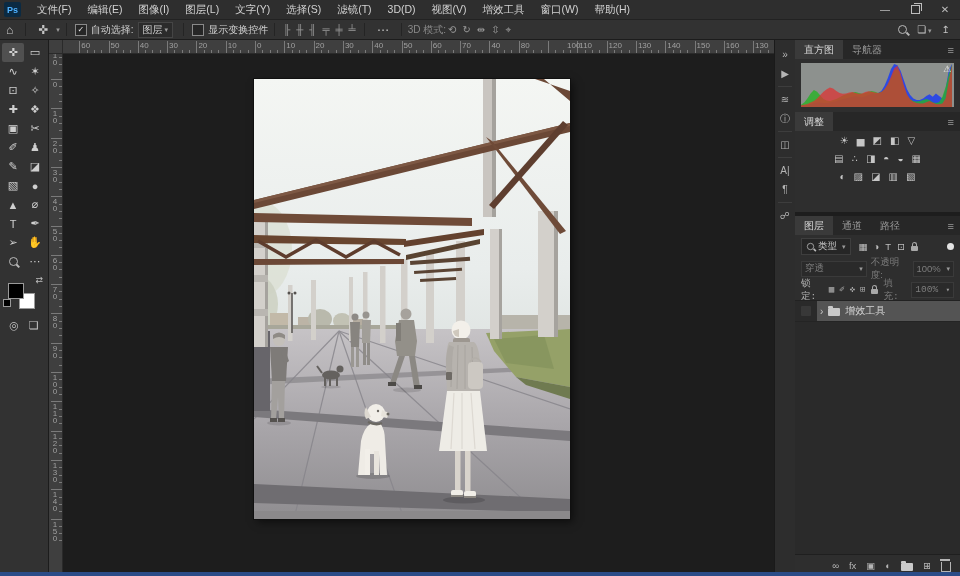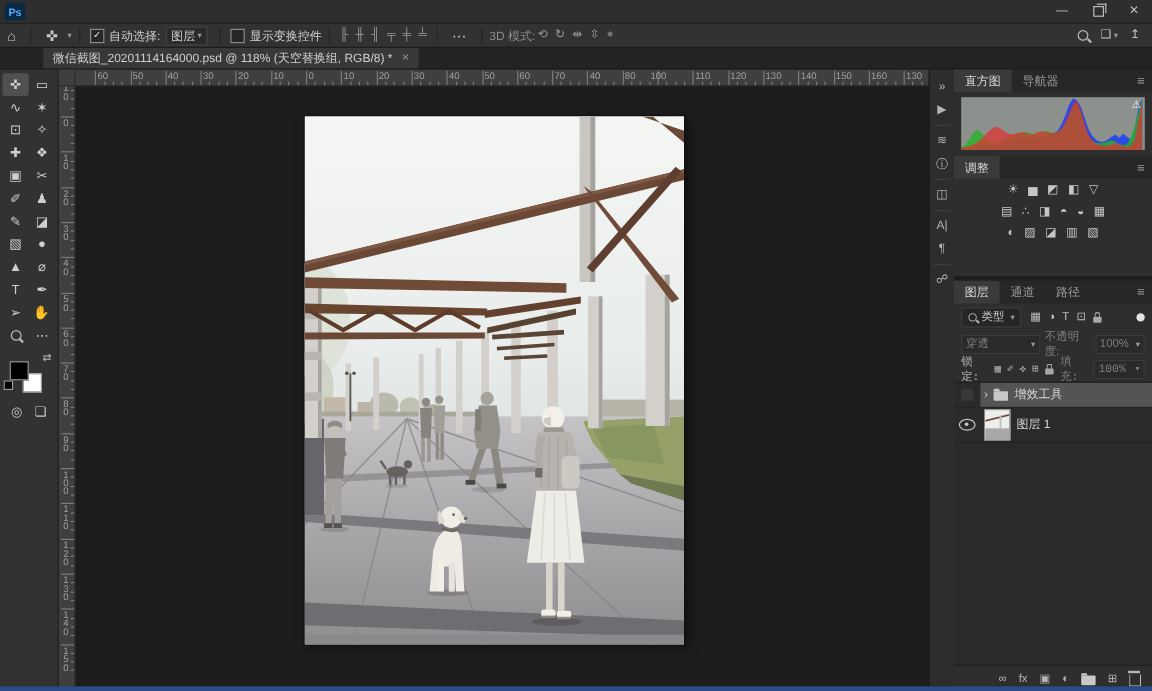--- a/index.html
+++ b/index.html
@@ -112,20 +112,34 @@
   .icon-trash::before{content:"";position:absolute;top:-3px;left:-2px;width:10px;height:2px;background:#b5b5b5;}
   .bluebar{position:absolute;left:0;bottom:0;width:960px;height:4px;background:#2b4c88;z-index:40;}
 </style>
 </head>
 <body>
 
 <div class="app">
 
   <header class="titlebar">
     <div class="ps-logo">Ps</div>
+    <nav class="menus" id="menus">
+        <span>文件(F)</span>
+        <span>编辑(E)</span>
+        <span>图像(I)</span>
+        <span>图层(L)</span>
+        <span>文字(Y)</span>
+        <span>选择(S)</span>
+        <span>滤镜(T)</span>
+        <span>3D(D)</span>
+        <span>视图(V)</span>
+        <span>增效工具</span>
+        <span>窗口(W)</span>
+        <span>帮助(H)</span>
+      </nav>
     <div class="wincontrols">
       <span class="wc">—</span>
       <span class="wc">
           <span class="icon-restore"></span>
         </span>
       <span class="wc">✕</span>
     </div>
   </header>
 
   <div class="optionsbar">
@@ -163,26 +177,20 @@
         <span>⇳</span>
         <span>⌖</span>
       </span>
     <span class="opt-right">
       <span class="icon-mag"></span>
       <span><span>❏</span><span class="caret">▾</span></span>
       <span>↥</span>
     </span>
   </div>
 
-  <div class="tabstrip">
-    <div class="doctab">
-      <span>微信截图_20201114164000.psd @ 118% (天空替换组, RGB/8) *</span>
-      <span class="x">×</span>
-    </div>
-  </div>
 
   <div class="workspace">
 
     <div class="toolscol">
       <div class="toolgrid" id="toolgrid">
           <span class="tool selected">✜</span>
           <span class="tool">▭</span>
           <span class="tool">∿</span>
           <span class="tool">✶</span>
           <span class="tool">⊡</span>
@@ -328,21 +336,21 @@
             <span class="hlabel" style="left: 194px;">0</span>
             <span class="hlabel" style="left: 223.3px;">10</span>
             <span class="hlabel" style="left: 252.6px;">20</span>
             <span class="hlabel" style="left: 281.9px;">30</span>
             <span class="hlabel" style="left: 311.2px;">40</span>
             <span class="hlabel" style="left: 340.5px;">50</span>
             <span class="hlabel" style="left: 369.8px;">60</span>
             <span class="hlabel" style="left: 399.1px;">70</span>
             <span class="hlabel" style="left: 428.4px;">40</span>
             <span class="hlabel" style="left: 457.7px;">80</span>
-            <span class="hlabel" style="left: 479px;">100</span>
+            <span class="hlabel" style="left: 504px;">100</span>
             <span class="hlabel" style="left: 516.3px;">110</span>
             <span class="hlabel" style="left: 545.6px;">120</span>
             <span class="hlabel" style="left: 574.9px;">130</span>
             <span class="hlabel" style="left: 604.2px;">140</span>
             <span class="hlabel" style="left: 633.5px;">150</span>
             <span class="hlabel" style="left: 662.8px;">160</span>
             <span class="hlabel" style="left: 692.1px;">130</span>
           </div>
       </div>
       <div class="canvasrow">
@@ -724,36 +732,20 @@
               <div class="lyr selected" style="height: 20px;">
                 <span class="eyecell">
                   <span class="emptybox"></span>
                 </span>
                 <span class="lyrbody">
                   <span class="twisty">›</span>
                   <span class="icon-folder"></span>
                   <span class="lyrname">增效工具</span>
                 </span>
               </div>
-              <div class="lyr" style="height: 28px;">
-                <span class="eyecell">
-                  <span class="icon-eye"></span>
-                </span>
-                <span class="lyrbody">
-                  <span class="thumb">
-                    <svg viewBox="0 0 20 24">
-                      <rect width="20" height="24" fill="#eceeec"></rect>
-                      <polygon points="0,8 20,3 20,4.5 0,9.5" fill="#6b4836"></polygon>
-                      <rect y="15" width="20" height="9" fill="#a9a7a9"></rect>
-                      <rect x="12" y="4" width="1.5" height="11" fill="#c0bcb8"></rect>
-                    </svg>
-                  </span>
-                  <span class="lyrname">图层 1</span>
-                </span>
-              </div>
             </div>
           <div class="lbottom" id="layerbottom">
               <span>∞</span>
               <span>fx</span>
               <span>▣</span>
               <span>◐</span>
               <span class="icon-folder"></span>
               <span>⊞</span>
               <span class="icon-trash"></span>
             </div>

